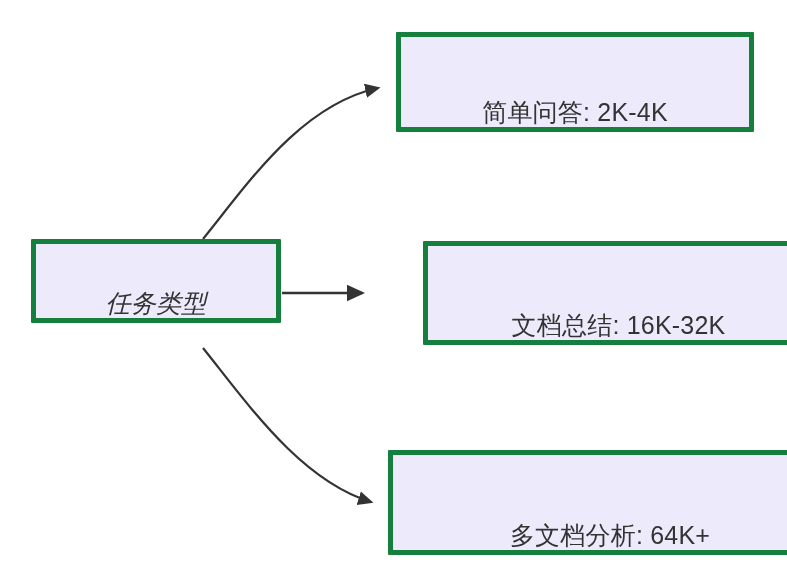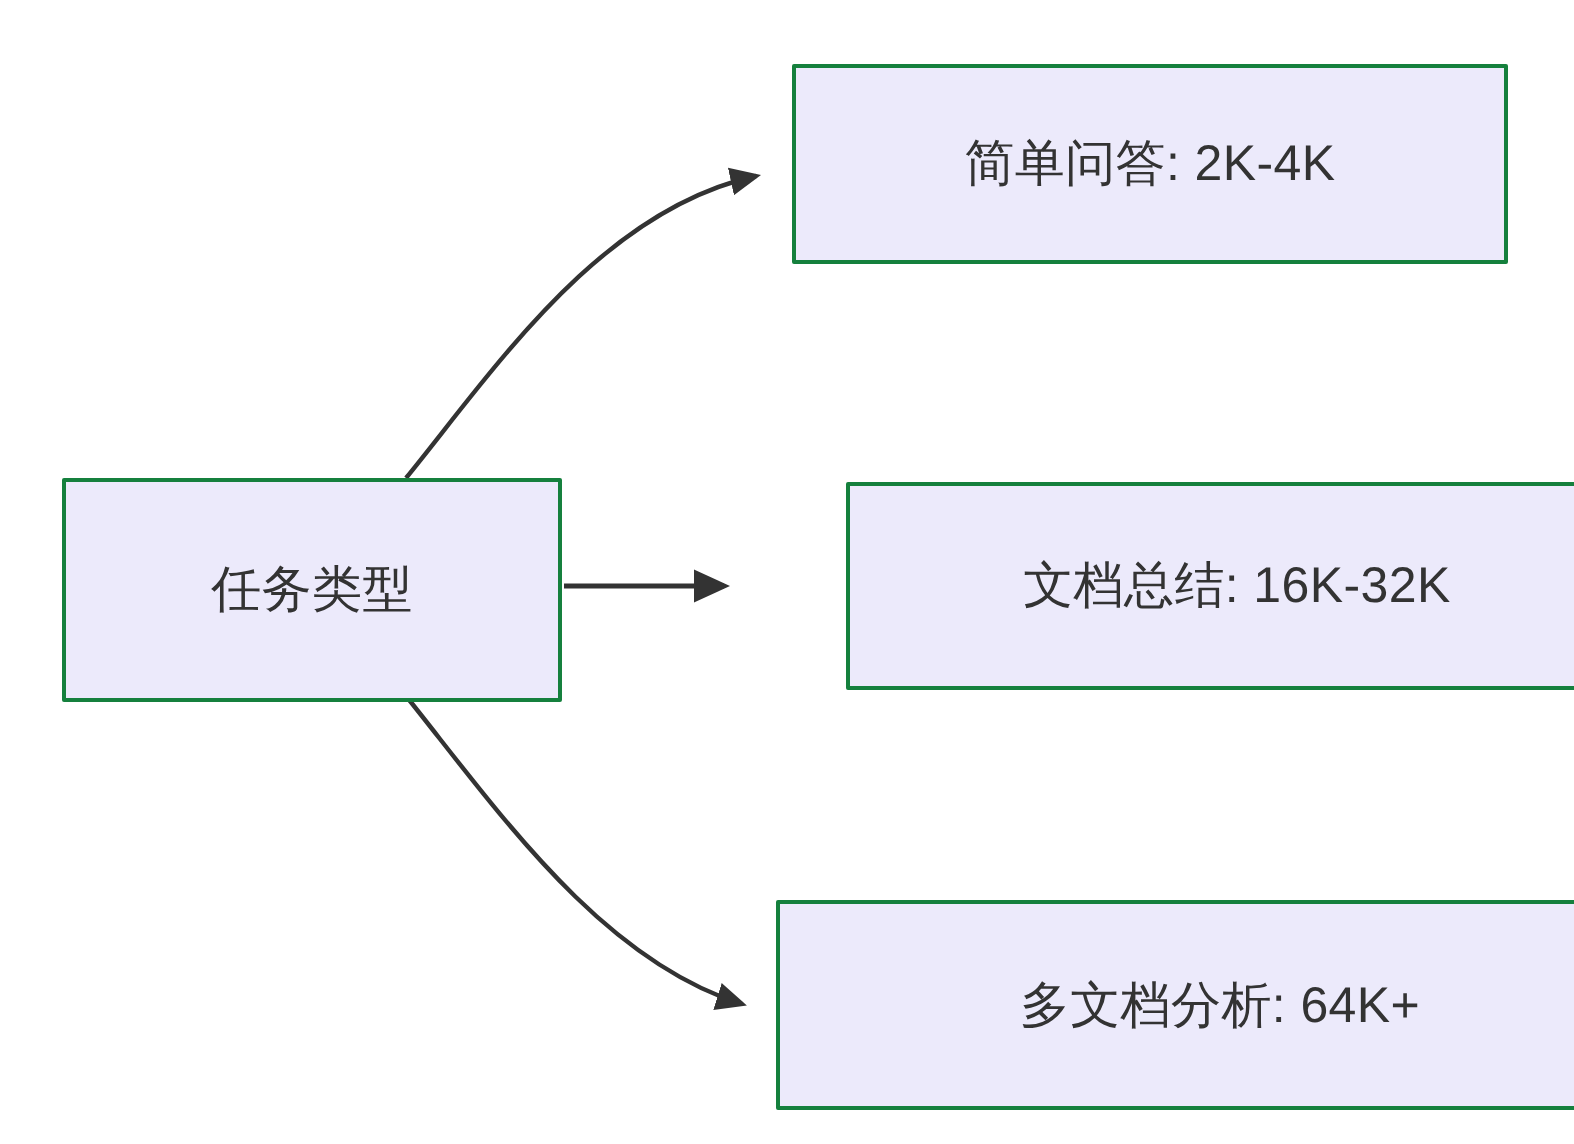--- a/index.html
+++ b/index.html
@@ -26,38 +26,39 @@
     top: 0;
     left: 0;
     width: 787px;
     height: 572px;
     pointer-events: none;
   }
   .node {
     position: absolute;
     box-sizing: border-box;
     display: flex;
-    align-items: center;
+    align-items: flex-end;
     justify-content: center;
     background: #ECEAFB;
-    border: 2px solid #15803d;
+    border: 5px solid #15803d;
     border-radius: 1px;
   }
   .node-label {
     font-size: 25px;
     line-height: 1.2;
     color: #333333;
     white-space: nowrap;
     letter-spacing: 0.2px;
   }
   #node-source {
     left: 31px;
     top: 239px;
     width: 250px;
-    height: 112px;
+    height: 84px;
+    font-style: italic;
   }
   #node-simple-qa {
     left: 396px;
     top: 32px;
     width: 358px;
     height: 100px;
   }
   #node-doc-summary {
     left: 379px;
     top: 241px;

